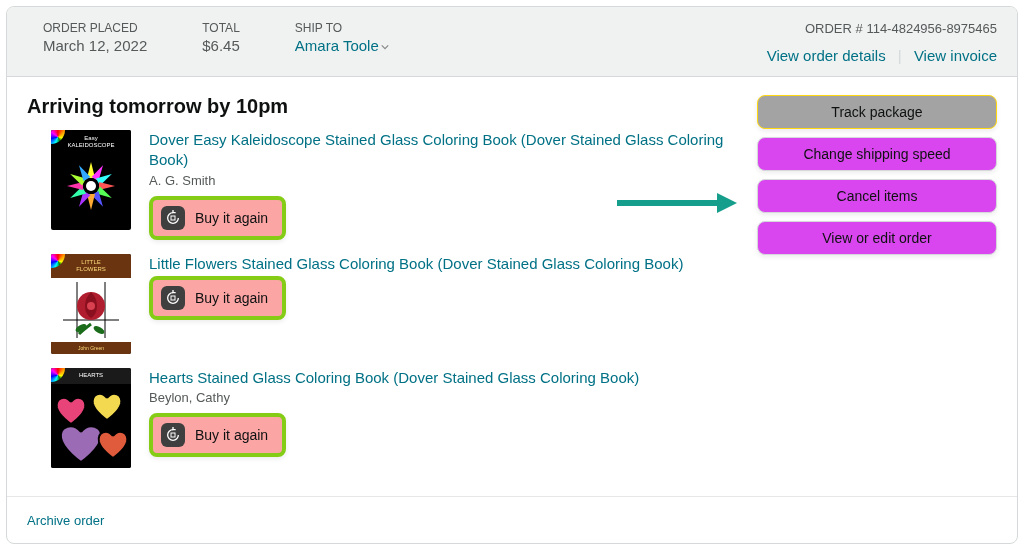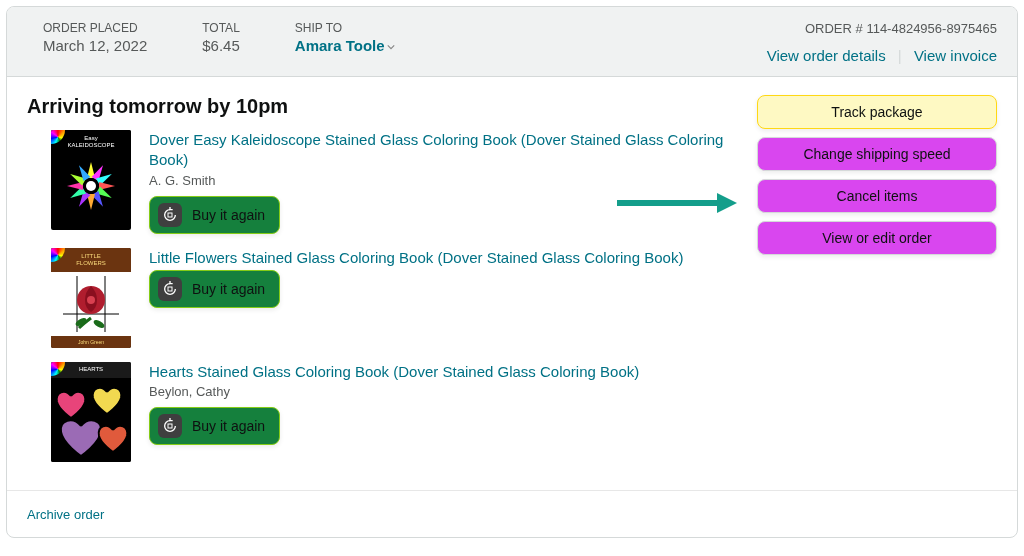--- a/index.html
+++ b/index.html
@@ -36,21 +36,20 @@
       color: #565959;
     }
     .header-value.link {
       color: #007185;
     }
     .ship-to {
       display: flex;
       align-items: flex-start;
       gap: 2px;
       cursor: pointer;
-      font-weight: bold;
     }
     .chevron-down {
       width: 8px;
       height: 8px;
       display: inline-block;
     }
     .header-right {
       margin-left: auto;
       text-align: right;
     }
@@ -145,22 +144,22 @@
       cursor: pointer;
     }
     .item-author {
       font-size: 13px;
       color: #565959;
       margin-bottom: 8px;
     }
     .buy-again-btn {
       display: inline-flex;
       align-items: center;
-      background: #15803d;
-      border: 1px solid #84cc16;
+      background: #fca5a5;
+      border: 4px solid #84cc16;
       border-radius: 8px;
       padding: 6px 14px 6px 8px;
       font-size: 14px;
       color: #0f1111;
       cursor: pointer;
       box-shadow: 0 2px 5px rgba(15,17,17,0.08);
       gap: 10px;
     }
     .buy-again-icon {
       width: 24px;
@@ -185,21 +184,21 @@
       font-size: 14px;
       color: #0f1111;
       background: #d946ef;
       border: 1px solid #d5d9d9;
       border-radius: 8px;
       margin-bottom: 8px;
       cursor: pointer;
       box-shadow: 0 2px 5px rgba(15,17,17,0.08);
     }
     .action-btn.primary {
-      background: #fef9c3;
+      background: #a3a3a3;
       border-color: #ffd814;
     }
     .arrow-annotation {
       position: absolute;
       left: -140px;
       top: 98px;
       width: 120px;
       height: 20px;
       pointer-events: none;
     }

